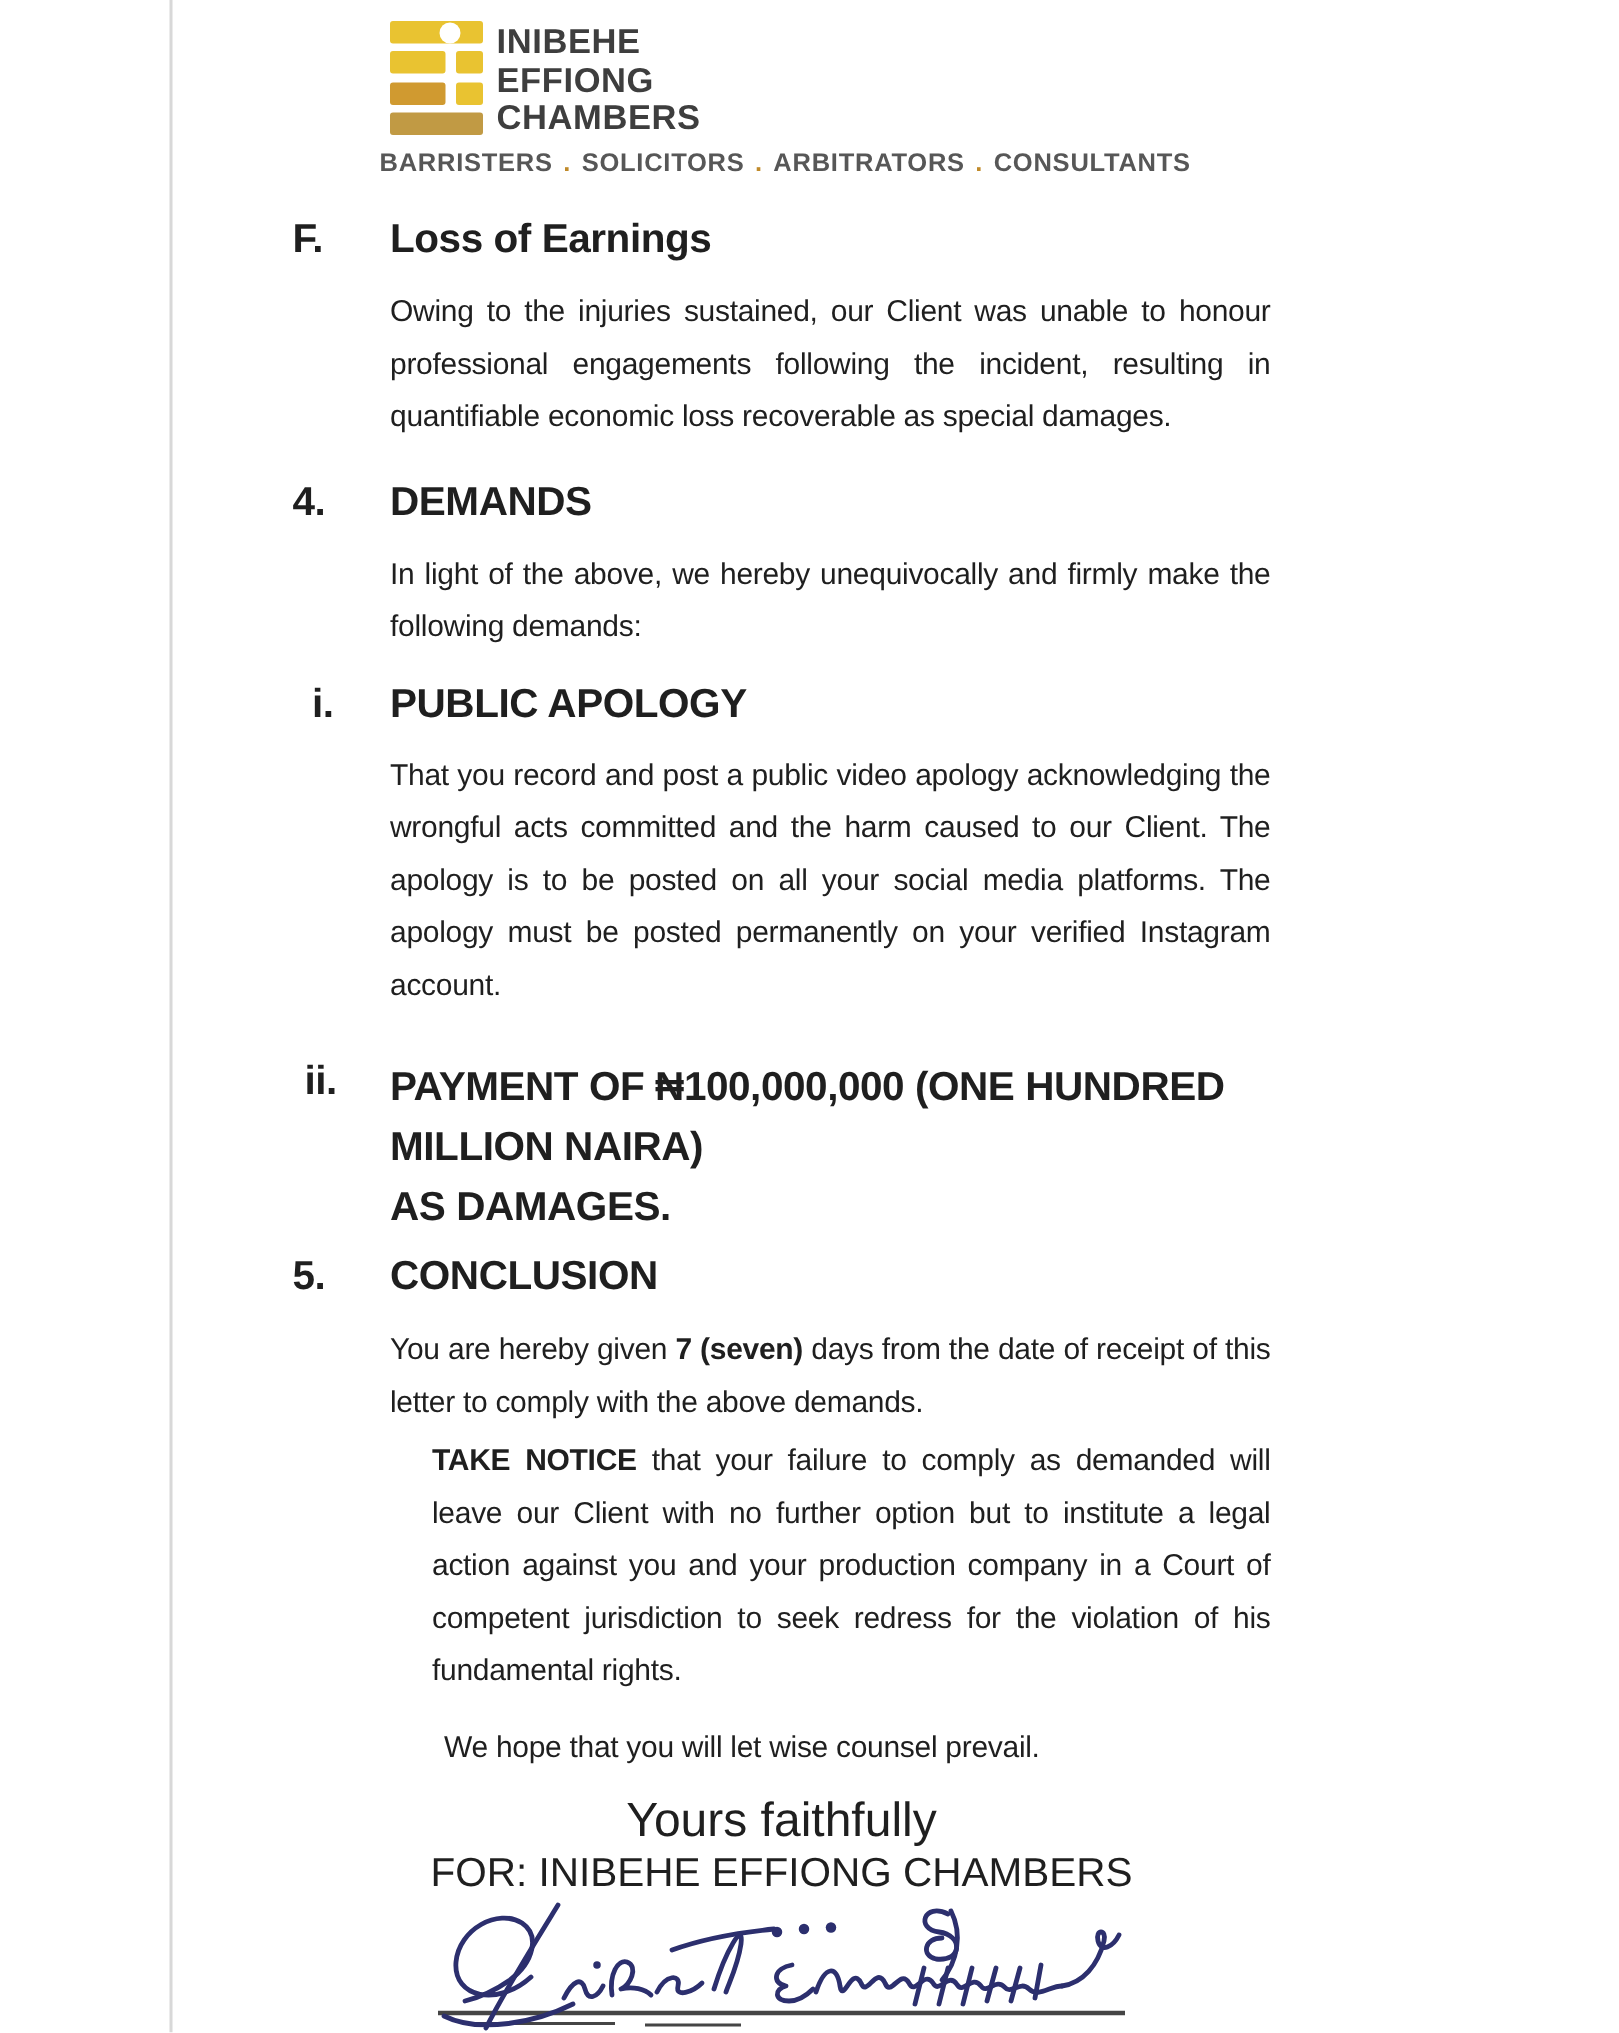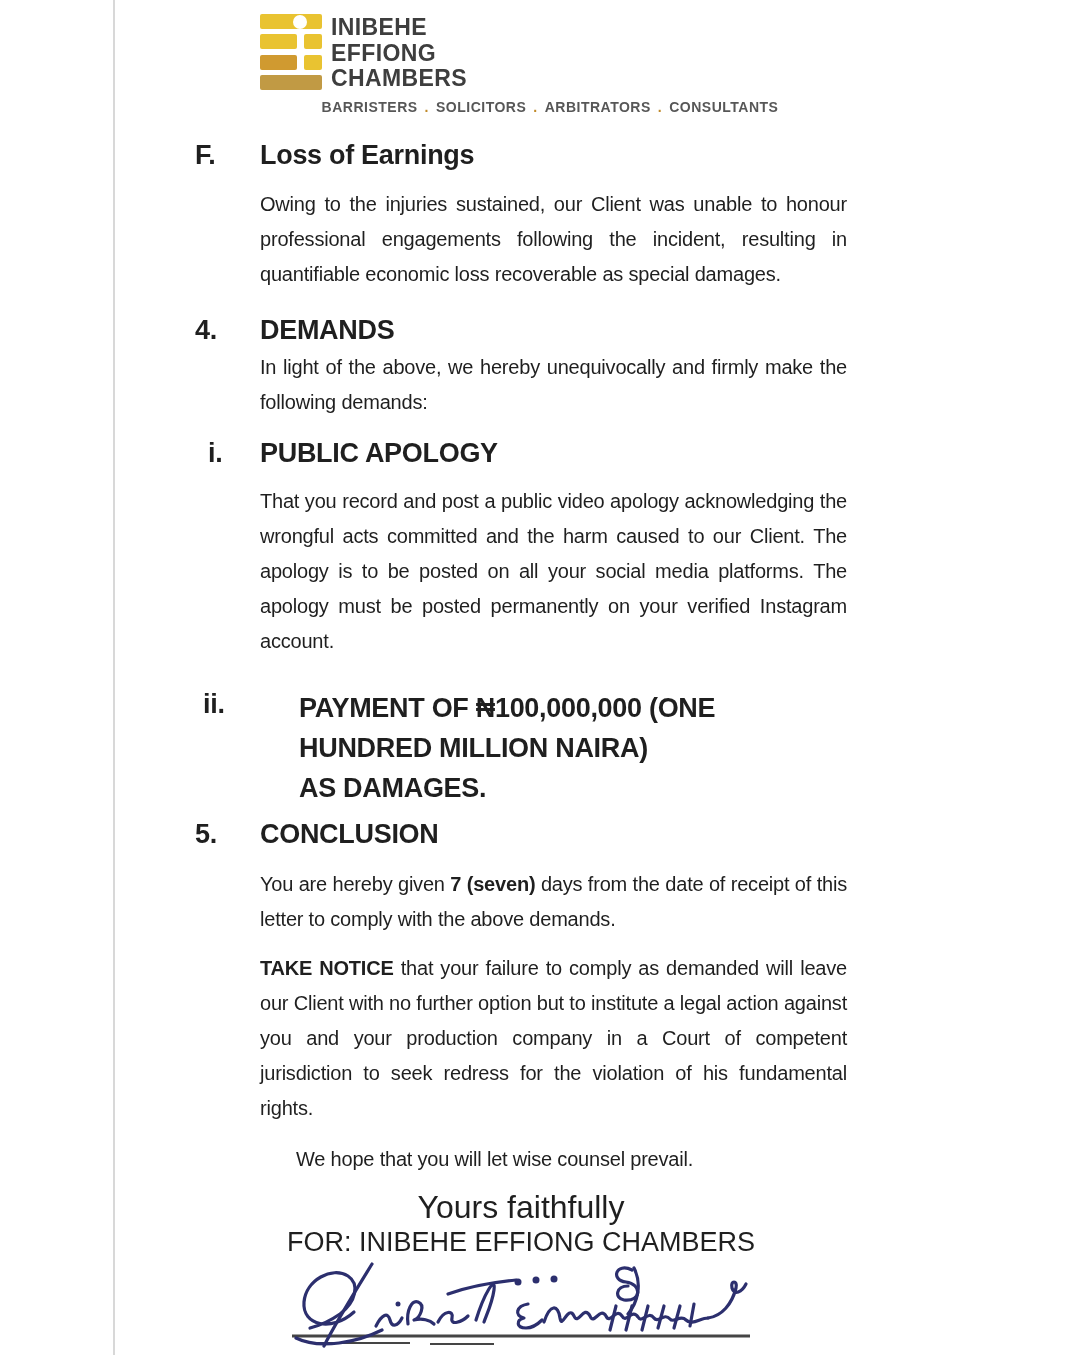--- a/index.html
+++ b/index.html
@@ -19,40 +19,40 @@
   .logo-icon .lrow { height:15px; display:flex; justify-content:space-between; }
   .bar { border-radius:2px; }
   .bar-full { width:100%; height:15px; position:relative; }
   .bar-left { width:37px; height:15px; }
   .bar-right { width:18px; height:15px; }
   .gold { background:#e9c331; }
   .gold-dark { background:#d09a30; }
   .tan { background:#c19a44; }
   .head-dot { position:absolute; width:14px; height:14px; border-radius:50%; background:#ffffff; left:33px; top:1px; }
   .firm-name { font-weight:bold; font-size:23px; line-height:25.5px; color:#3e3e3e; letter-spacing:0.4px; padding-top:1px; }
-  .tagline { margin-left:58px; margin-top:7px; font-size:14px; font-weight:bold; color:#575757; letter-spacing:0.5px; white-space:nowrap;text-align:center; }
+  .tagline { margin-left:58px; margin-top:7px; font-size:17px; font-weight:bold; color:#575757; letter-spacing:0.5px; white-space:nowrap; }
   .tagline .sep { color:#c08a2a; margin:0 7px; }
   
   .row { display:flex; }
   .gutter { width:65px; flex:none; font-weight:bold; font-size:27px; line-height:33px; letter-spacing:-0.3px; }
   .gutter.roman-i  { padding-left:13px; }
   .gutter.roman-ii { padding-left:8px; }
   .heading { margin:0; font-size:27px; line-height:33px; font-weight:bold; letter-spacing:-0.3px; flex:1; }
   .heading.two-line { line-height:40px; }
   .body-text { margin:0; flex:1; font-size:20px; line-height:35px; text-align:justify; letter-spacing:-0.2px; }
   .mt-head-f  { margin-top:24px; }
   .mt-para-1  { margin-top:15px; }
   .mt-head-4  { margin-top:22px; }
-  .mt-para-2  { margin-top:3px; }
+  .mt-para-2  { margin-top:15px; }
   .mt-head-i  { margin-top:17px; }
   .mt-para-3  { margin-top:14px; }
-  .mt-head-ii { margin-top:29px;gap:39px; }
+  .mt-head-ii { margin-top:29px; }
   .mt-head-5  { margin-top:10px; }
   .mt-para-4  { margin-top:16px; }
-  .mt-para-5  { margin-top:14px; }
+  .mt-para-5  { margin-top:4px;gap:28px; }
   .mt-para-6  { margin-top:16px;gap:36px; }
   
   .signoff { text-align:center; margin-top:13px; }
   .valediction { font-size:32px; line-height:34px; }
   .for-line { font-size:27px; line-height:36px; }
   .signature-wrap { width:482px; height:88px; margin:0 auto; position:relative; }
   .ink { stroke:var(--ink,#2c2f6e); fill:none; stroke-linecap:round; stroke-linejoin:round; }
   .ink-fill { fill:var(--ink,#2c2f6e); }
   .rule { stroke:#454545; fill:none; }
   .signatory-name { font-size:29px; font-weight:bold; line-height:34px; margin-top:1px; letter-spacing:-0.2px; }

